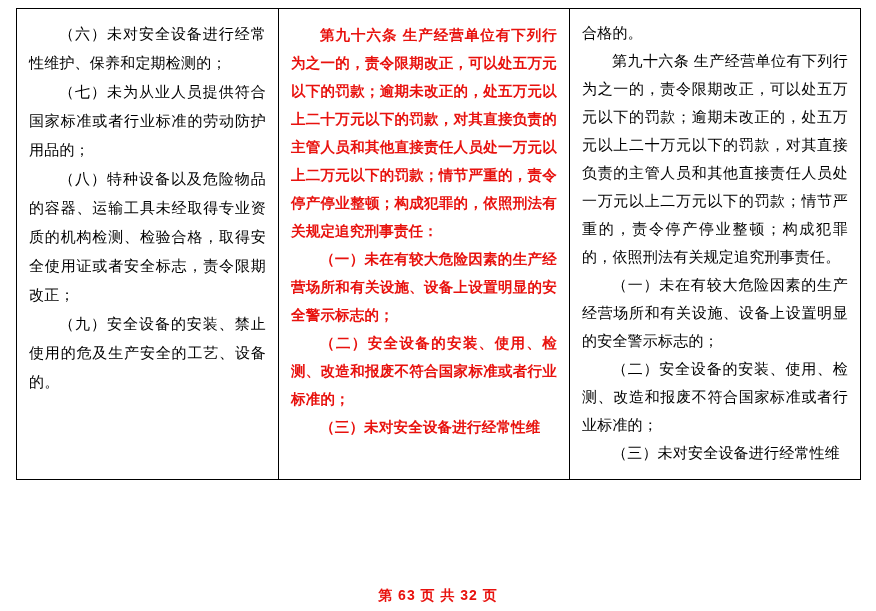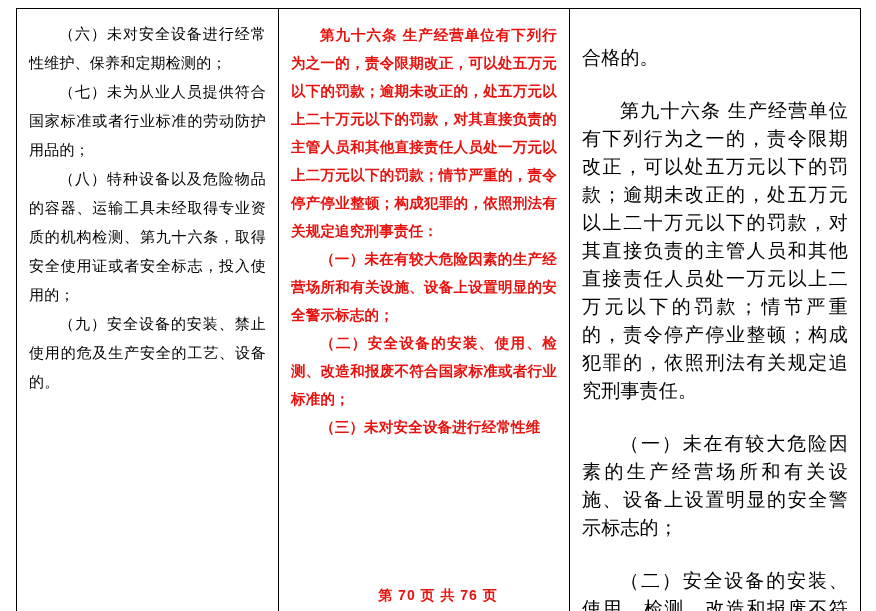--- a/index.html
+++ b/index.html
@@ -42,21 +42,21 @@
     letter-spacing: 0.2px;
     margin: 0 0 0 0;
     text-align: justify;
     text-justify: inter-ideograph;
   }
   .indent { text-indent: 2em; }
   .blk { margin-bottom: 0px; }
   .red { color: #e8120e; font-weight: bold; }
   .black { color: #000000; }
   .mid-cell .para { font-size: 14.5px; line-height: 28px; }
-  .right-cell .para { font-size: 19px; line-height: 28px; margin-top: 25px; }
+  .right-cell .para { font-size: 15px; line-height: 28px; }
 
   .footer {
     position: absolute;
     left: 0;
     right: 0;
     bottom: 6px;
     text-align: center;
     font-size: 14px;
     font-weight: bold;
     color: #e8120e;
@@ -69,21 +69,21 @@
 
 <div class="page">
 
   <table class="doc-table">
     <tbody>
         <tr>
 
       <td class="col-left left-cell">
         <p class="para indent blk black">（六）未对安全设备进行经常性维护、保养和定期检测的；</p>
         <p class="para indent blk black">（七）未为从业人员提供符合国家标准或者行业标准的劳动防护用品的；</p>
-        <p class="para indent blk black">（八）特种设备以及危险物品的容器、运输工具未经取得专业资质的机构检测、第九十六条，取得安全使用证或者安全标志，投入使用的；</p>
+        <p class="para indent blk black">（八）特种设备以及危险物品的容器、运输工具未经取得专业资质的机构检测、检验合格，取得安全使用证或者安全标志，责令限期改正；</p>
         <p class="para indent blk black">（九）安全设备的安装、禁止使用的危及生产安全的工艺、设备的。</p>
       </td>
 
       <td class="col-mid mid-cell">
         <div class="spacer-sm"></div>
         <p class="para indent blk red">第九十六条  生产经营单位有下列行为之一的，责令限期改正，可以处五万元以下的罚款；逾期未改正的，处五万元以上二十万元以下的罚款，对其直接负责的主管人员和其他直接责任人员处一万元以上二万元以下的罚款；情节严重的，责令停产停业整顿；构成犯罪的，依照刑法有关规定追究刑事责任：</p>
         <p class="para indent blk red">（一）未在有较大危险因素的生产经营场所和有关设施、设备上设置明显的安全警示标志的；</p>
         <p class="para indent blk red">（二）安全设备的安装、使用、检测、改造和报废不符合国家标准或者行业标准的；</p>
         <p class="para indent blk red">（三）未对安全设备进行经常性维</p>
       </td>
@@ -93,15 +93,15 @@
         <p class="para indent blk black">第九十六条  生产经营单位有下列行为之一的，责令限期改正，可以处五万元以下的罚款；逾期未改正的，处五万元以上二十万元以下的罚款，对其直接负责的主管人员和其他直接责任人员处一万元以上二万元以下的罚款；情节严重的，责令停产停业整顿；构成犯罪的，依照刑法有关规定追究刑事责任。</p>
         <p class="para indent blk black">（一）未在有较大危险因素的生产经营场所和有关设施、设备上设置明显的安全警示标志的；</p>
         <p class="para indent blk black">（二）安全设备的安装、使用、检测、改造和报废不符合国家标准或者行业标准的；</p>
         <p class="para indent blk black">（三）未对安全设备进行经常性维</p>
       </td>
 
     </tr>
   </tbody>
     </table>
 
-  <div class="footer">第 70 页 共 76 页</div>
+  <div class="footer">第 63 页 共 32 页</div>
 
 </div>
 
 </body></html>

